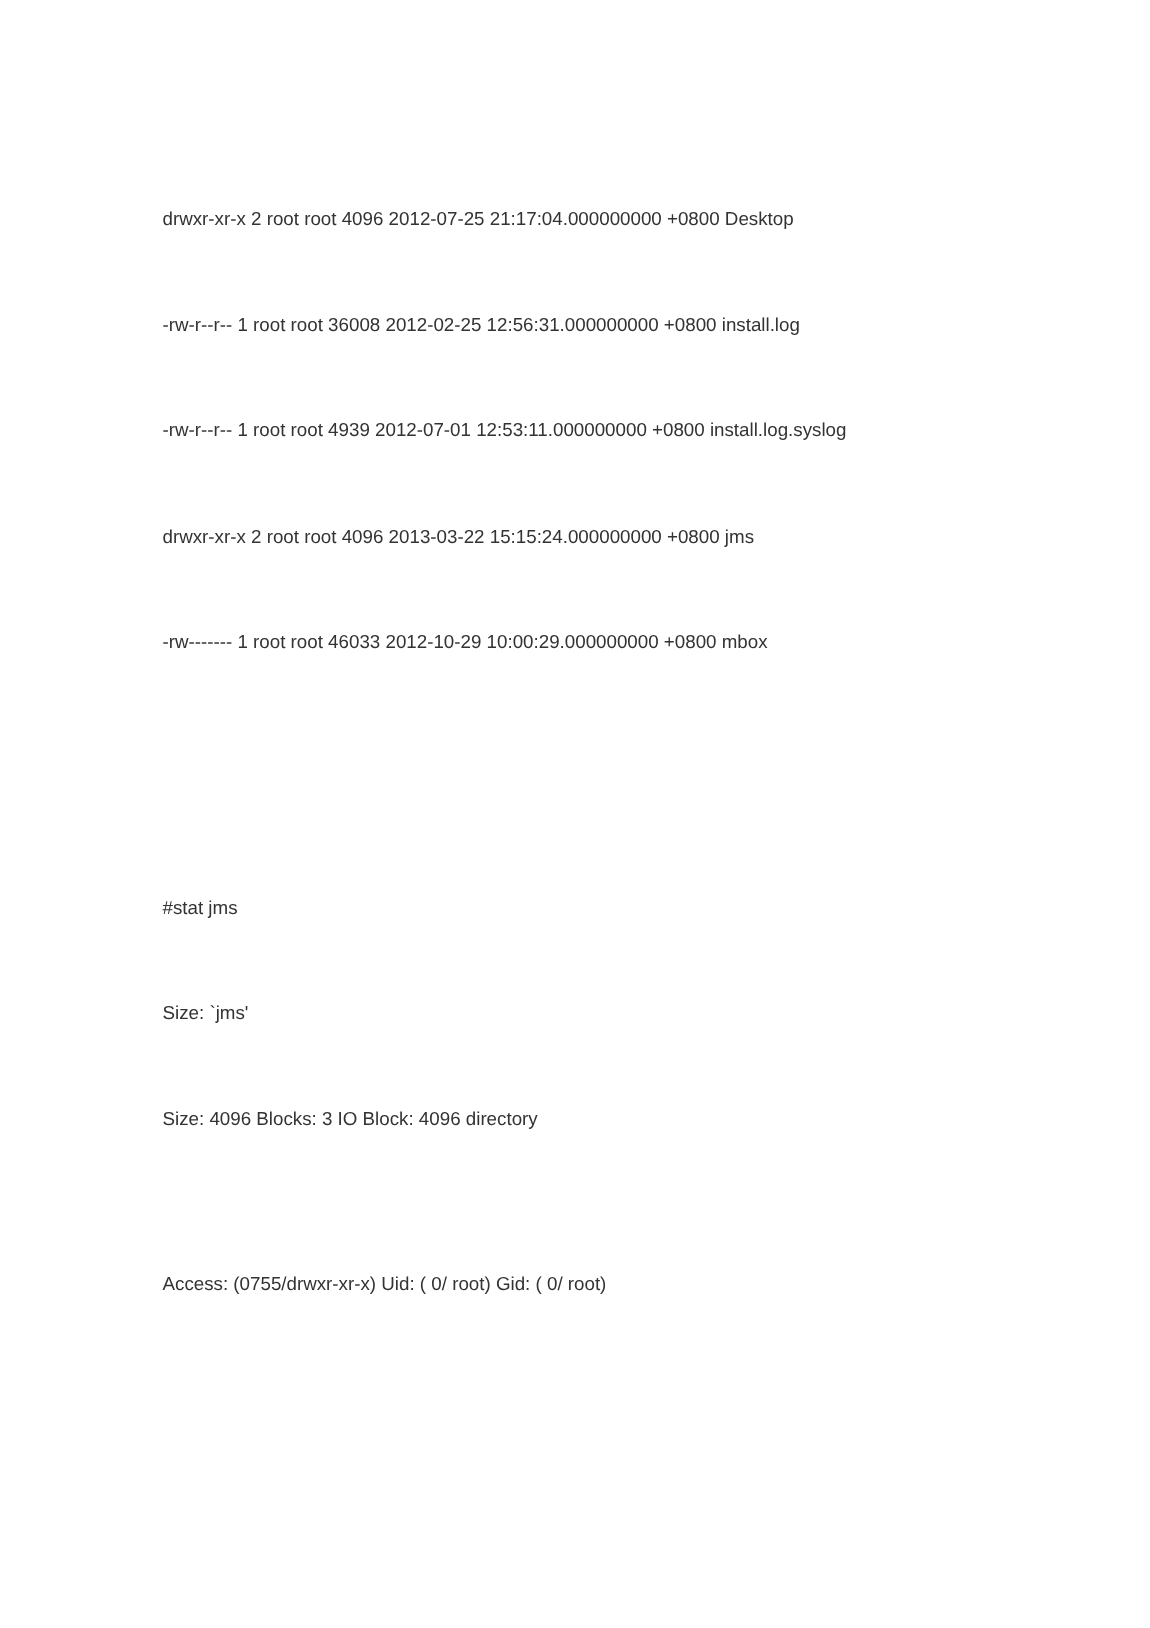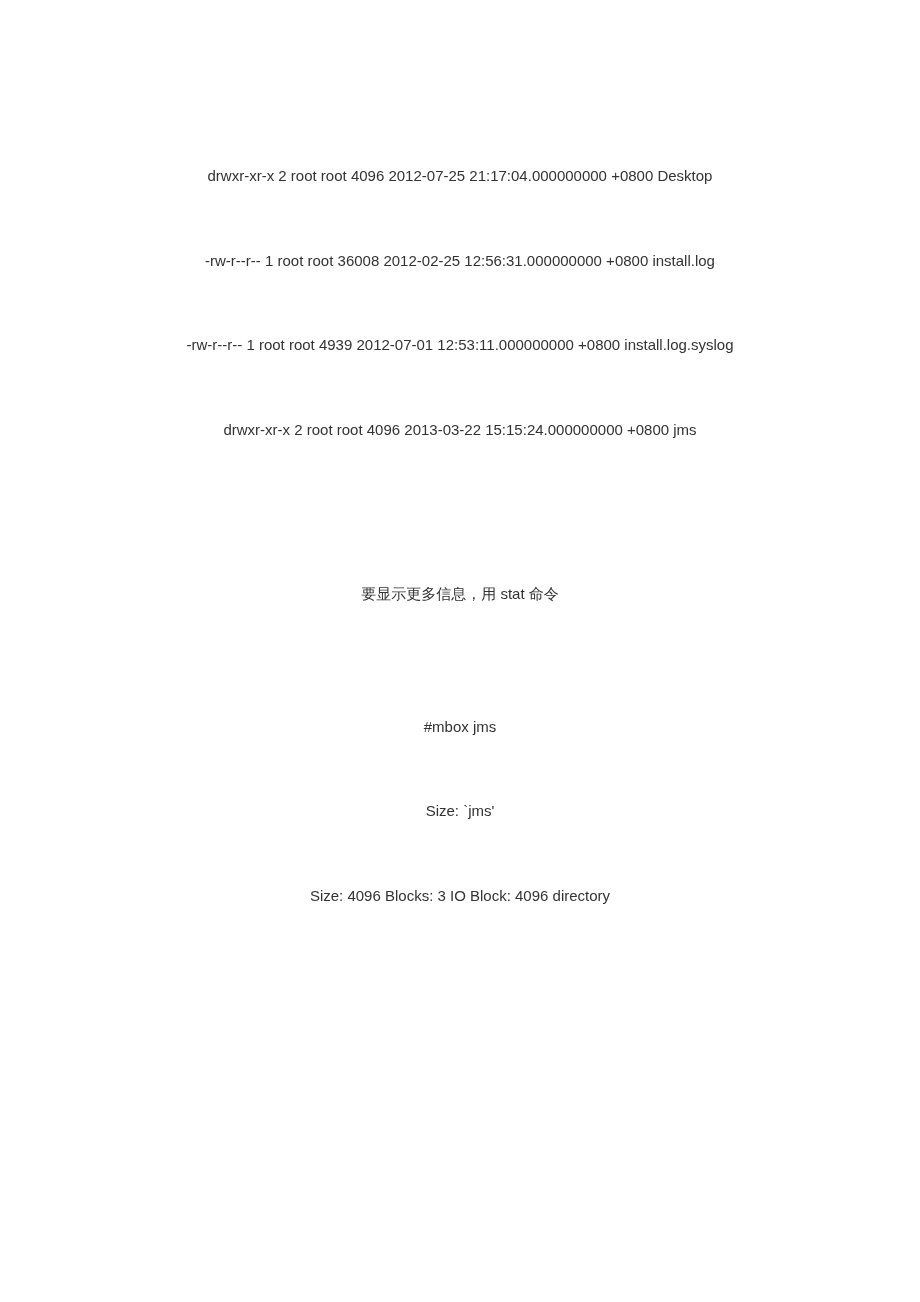--- a/index.html
+++ b/index.html
@@ -11,21 +11,20 @@
     color: #333;
     width: 920px;
   }
   .page {
     padding: 165px 130px 100px 130px;
     box-sizing: border-box;
   }
   .line {
     margin: 0 0 14px 0;
     line-height: 1.5;
-    text-align: center;
   }
   .spacer {
     height: 48px;
   }
   .big-spacer {
     height: 80px;
   }
 </style>
 </head>
 <body>
@@ -37,35 +36,36 @@
 
   <p class="line">-rw-r--r-- 1 root root 36008 2012-02-25 12:56:31.000000000 +0800 install.log</p>
   <div class="spacer"></div>
 
   <p class="line">-rw-r--r-- 1 root root  4939 2012-07-01 12:53:11.000000000 +0800 install.log.syslog</p>
   <div class="spacer"></div>
 
   <p class="line">drwxr-xr-x 2 root root  4096 2013-03-22 15:15:24.000000000 +0800 jms</p>
   <div class="spacer"></div>
 
+  <p class="line">-rw------- 1 root root 46033 2012-10-29 10:00:29.000000000 +0800 mbox</p>
 
   <div class="big-spacer"></div>
 
-  <p class="line">要显示更多信息，用 stat 命令</p>
   <div class="spacer"></div>
 
   <div class="spacer"></div>
 
-  <p class="line">#mbox jms</p>
+  <p class="line">#stat jms</p>
   <div class="spacer"></div>
 
   <p class="line">  Size: `jms'</p>
   <div class="spacer"></div>
 
   <p class="line">  Size: 4096            Blocks: 3          IO Block: 4096   directory</p>
   <div class="spacer"></div>
 
   <div class="spacer"></div>
 
+  <p class="line">Access: (0755/drwxr-xr-x)  Uid: (    0/    root)   Gid: (    0/    root)</p>
   <div class="spacer"></div>
 
 
 </div>
 
 </body></html>

